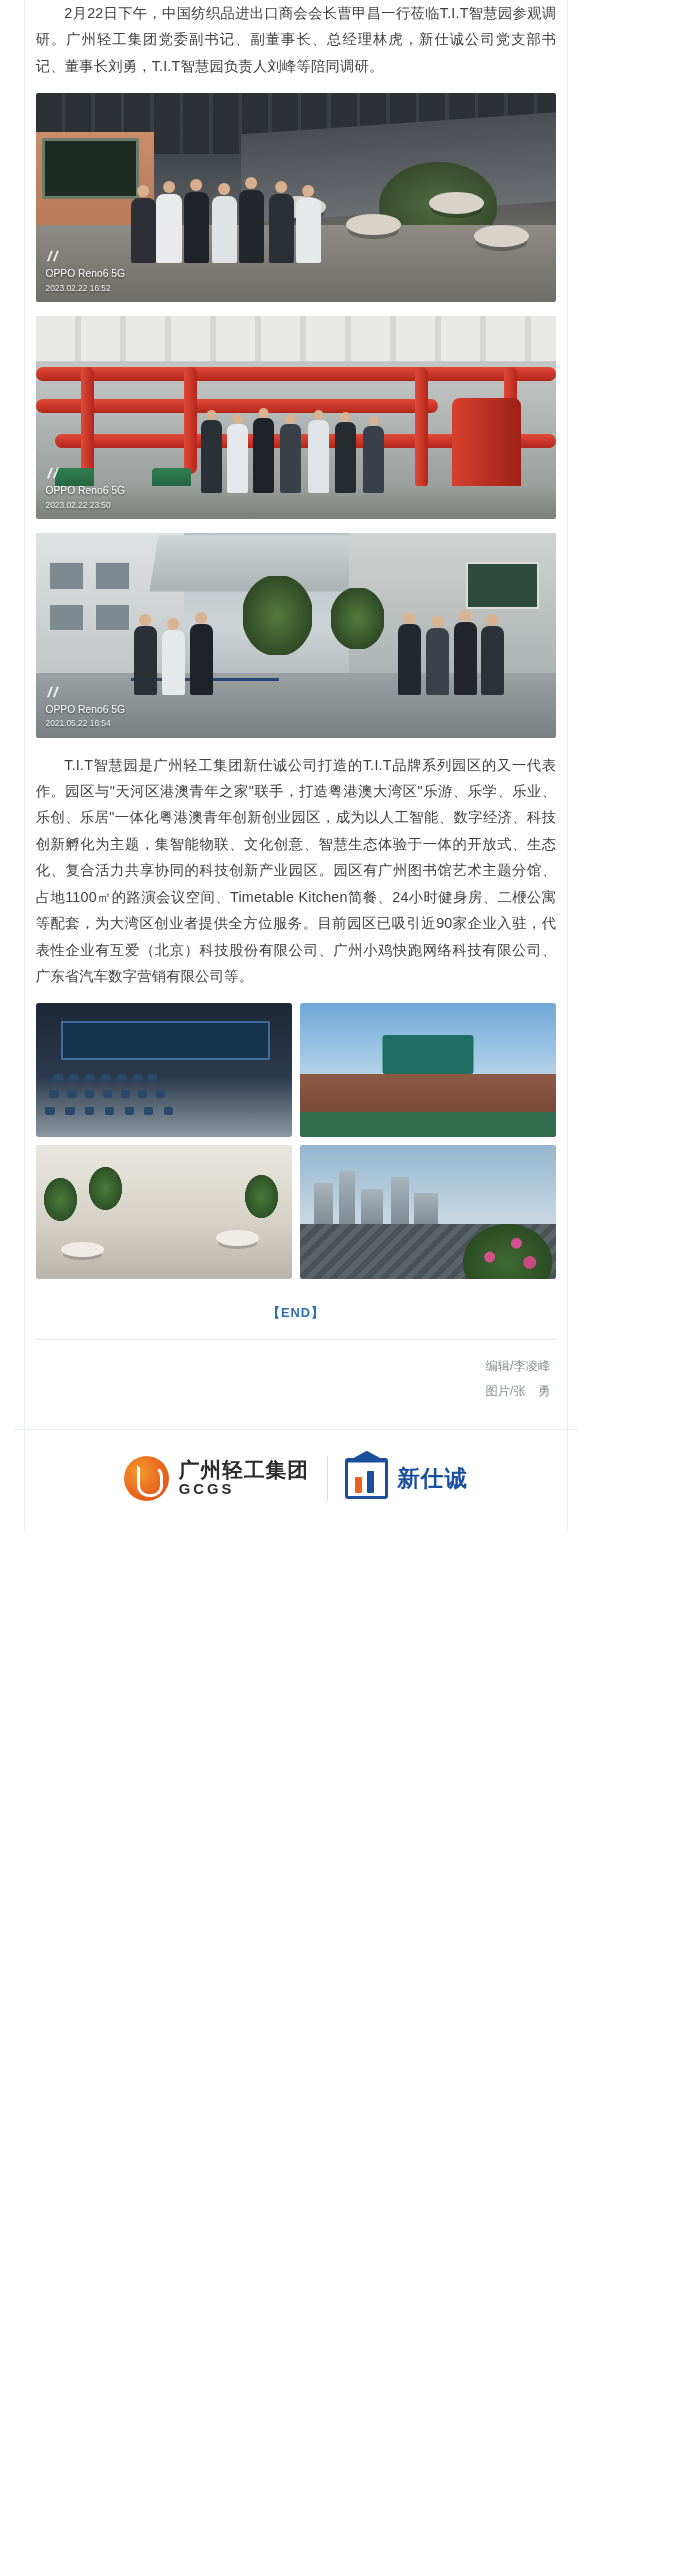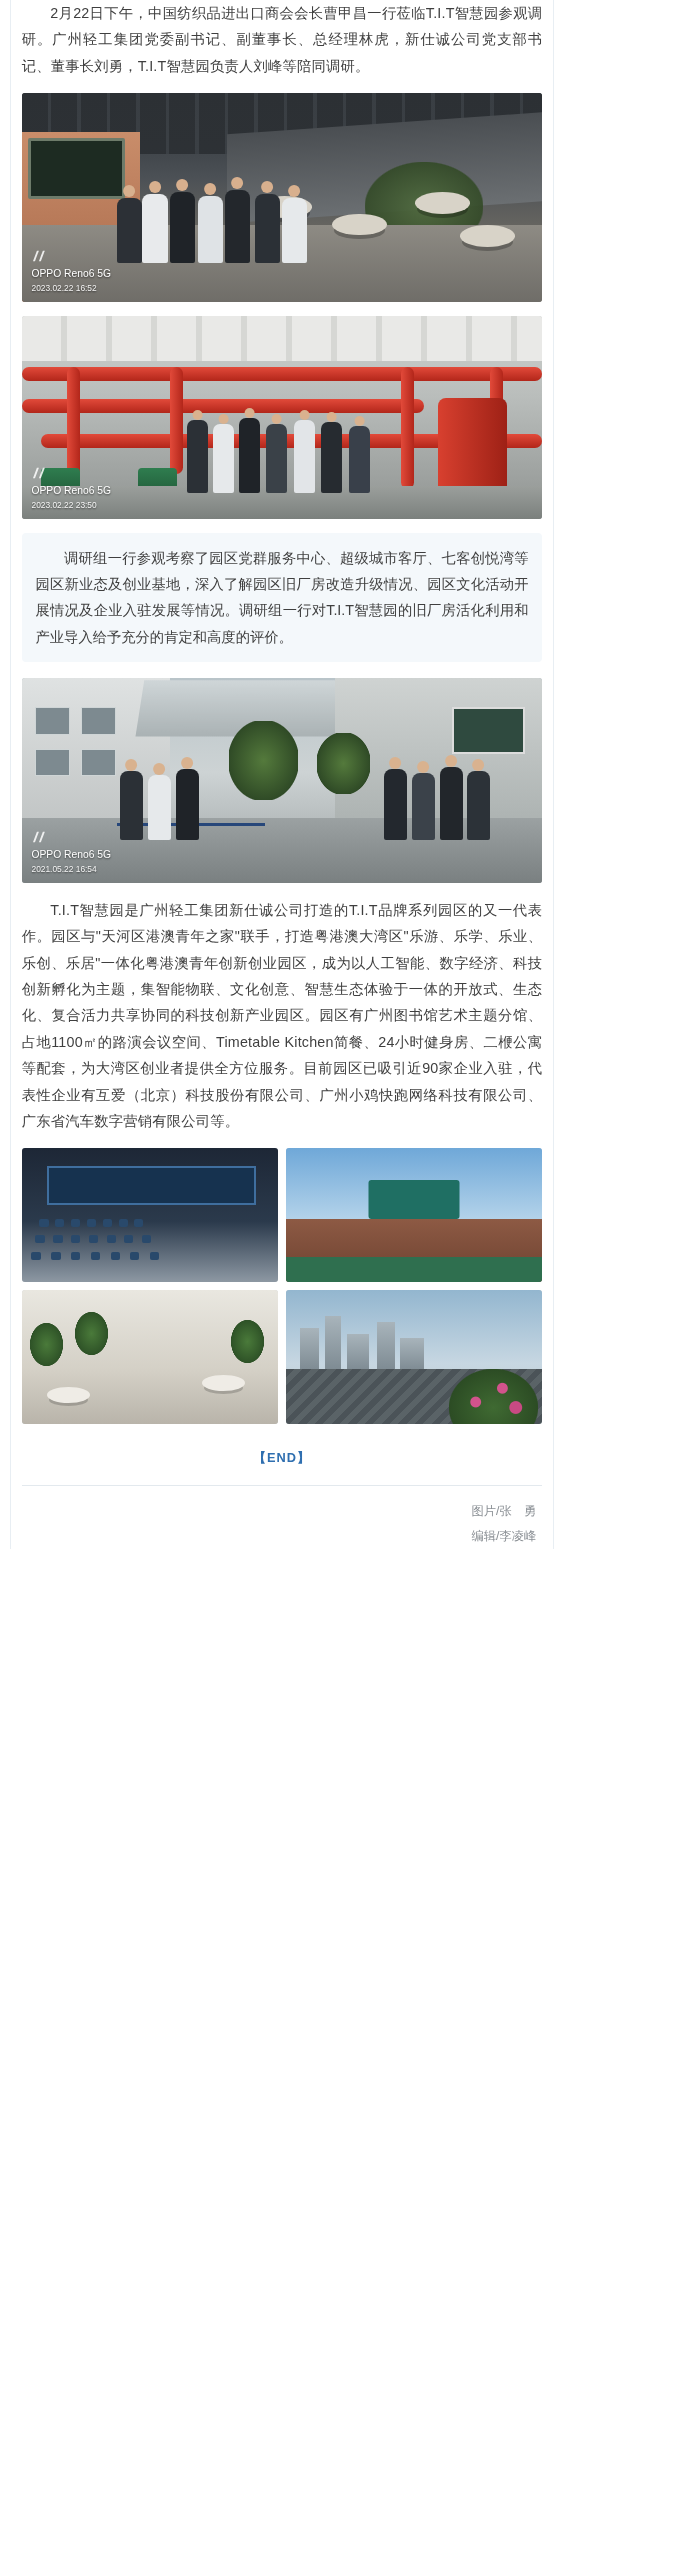--- a/index.html
+++ b/index.html
@@ -11,20 +11,21 @@
     width: 695px;
     font-family: "Liberation Sans", sans-serif;
     color: #3f3f3f;
   }
   .page {
     width: 564px;
     box-sizing: border-box;
     background: #ffffff;
     padding: 0 0 0 0;
     position: relative;
+    margin-left: 14px;
   }
   .side-rule {
     position: absolute;
     top: 0;
     bottom: 0;
     width: 1px;
     background: #e8eef3;
   }
   .side-rule.left { left: 9.8px; }
   .side-rule.right { right: 9.8px; }
@@ -369,23 +370,20 @@
       <div class="stamp">
         <svg class="logo" viewBox="0 0 24 24">
           <path d="M3 20 L9 4 L12 4 L6 20 Z" fill="#ffffff" opacity="0.9"></path>
           <path d="M12 20 L18 4 L21 4 L15 20 Z" fill="#ffffff" opacity="0.9"></path>
         </svg>
         <span class="line1">OPPO Reno6 5G</span><br>
         <span class="line2">2023.02.22 23:50</span>
       </div>
     </div>
 
-    <div class="note">
-      <p>调研组一行参观考察了园区党群服务中心、超级城市客厅、七客创悦湾等园区新业态及创业基地，深入了解园区旧厂房改造升级情况、园区文化活动开展情况及企业入驻发展等情况。调研组一行对T.I.T智慧园的旧厂房活化利用和产业导入给予充分的肯定和高度的评价。</p>
-    </div>
 
     <div class="photo ph3">
       <div class="bg"></div>
       <div class="buildingL">
         <div class="win" style="left:13.8px;top:29.5px;width:33px;height:25.6px;"></div>
         <div class="win" style="left:59px;top:29.5px;width:33px;height:25.6px;"></div>
         <div class="win" style="left:13.8px;top:71px;width:33px;height:25.6px;"></div>
         <div class="win" style="left:59px;top:71px;width:33px;height:25.6px;"></div>
       </div>
       <div class="roof"></div>
@@ -476,19 +474,37 @@
         <div class="tower" style="left:91px;width:17.7px;height:49px;"></div>
         <div class="tower" style="left:114px;width:23.6px;height:33px;"></div>
         <div class="roof"></div>
         <div class="flower"></div>
       </div>
     </div>
 
     <div class="endmark">【END】</div>
     <div class="divider"></div>
     <div class="credits">
+      <div>编辑/李凌峰</div>
       <div>图片/张　勇</div>
-      <div>编辑/李凌峰</div>
     </div>
   </div>
 
+  <div class="footer">
+    <div class="logo-left">
+      <div class="flame"></div>
+      <div class="txt">
+        <div class="cn">广州轻工集团</div>
+        <div class="en">GCGS</div>
+      </div>
+    </div>
+    <div class="vbar"></div>
+    <div class="logo-right">
+      <div class="mark">
+        <div class="house"></div>
+        <div class="bar1"></div>
+        <div class="bar2"></div>
+      </div>
+      <div class="txt">新仕诚</div>
+    </div>
+  </div>
 </div>
 
 
 </body></html>

